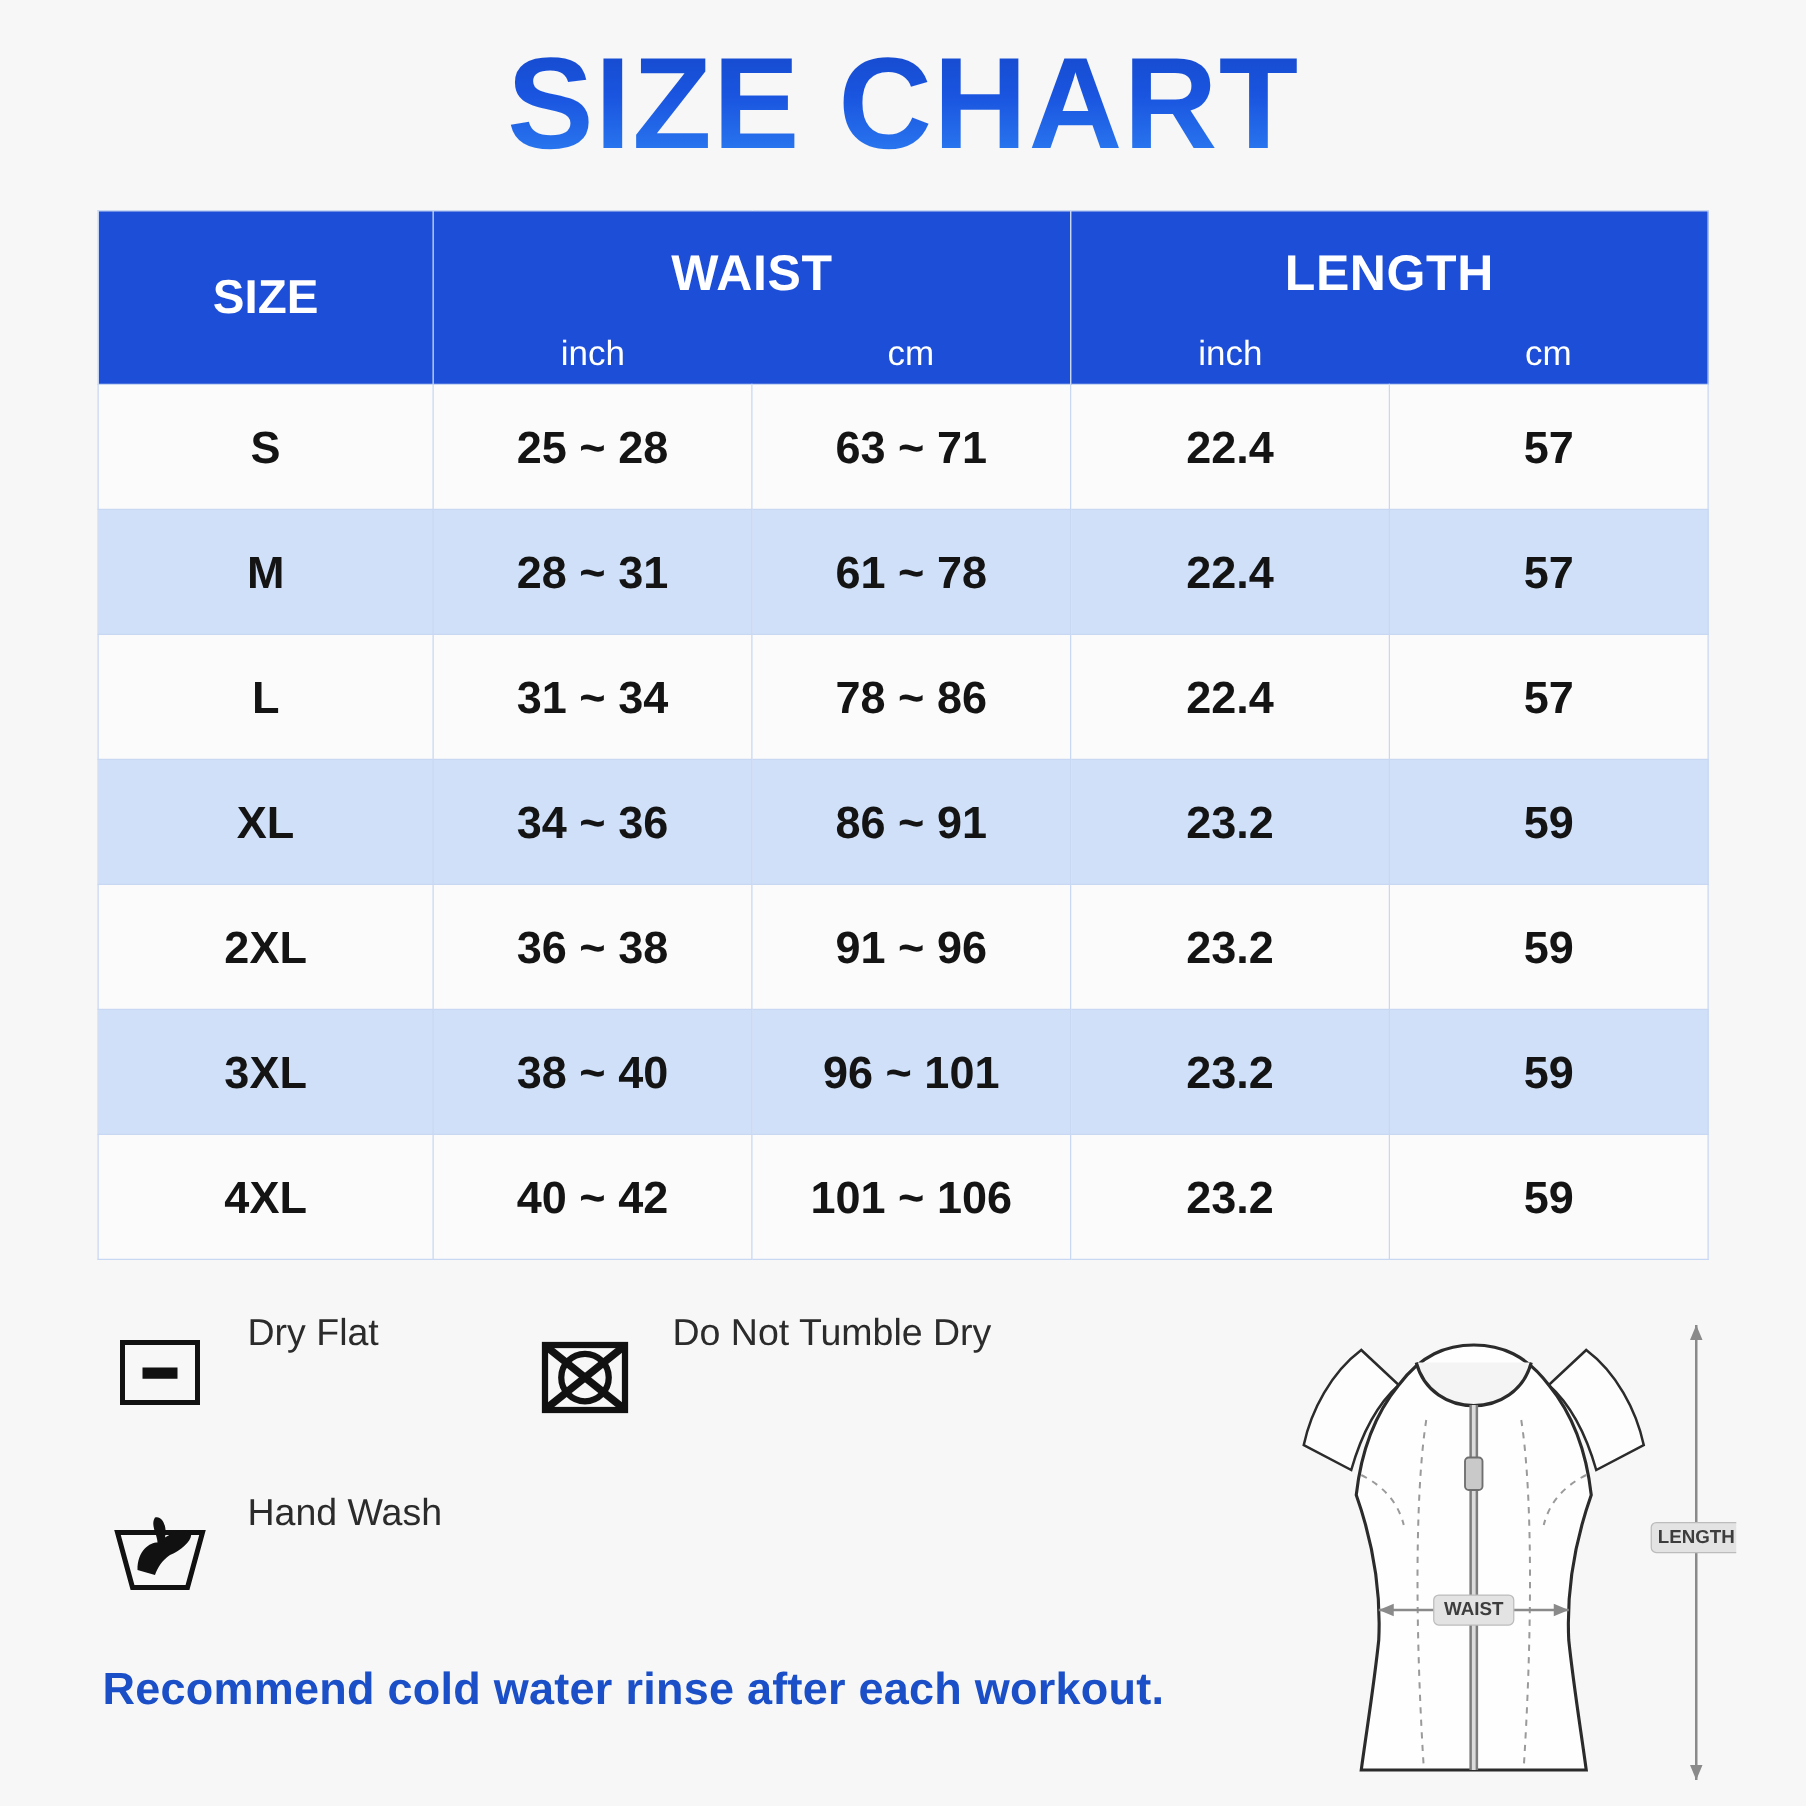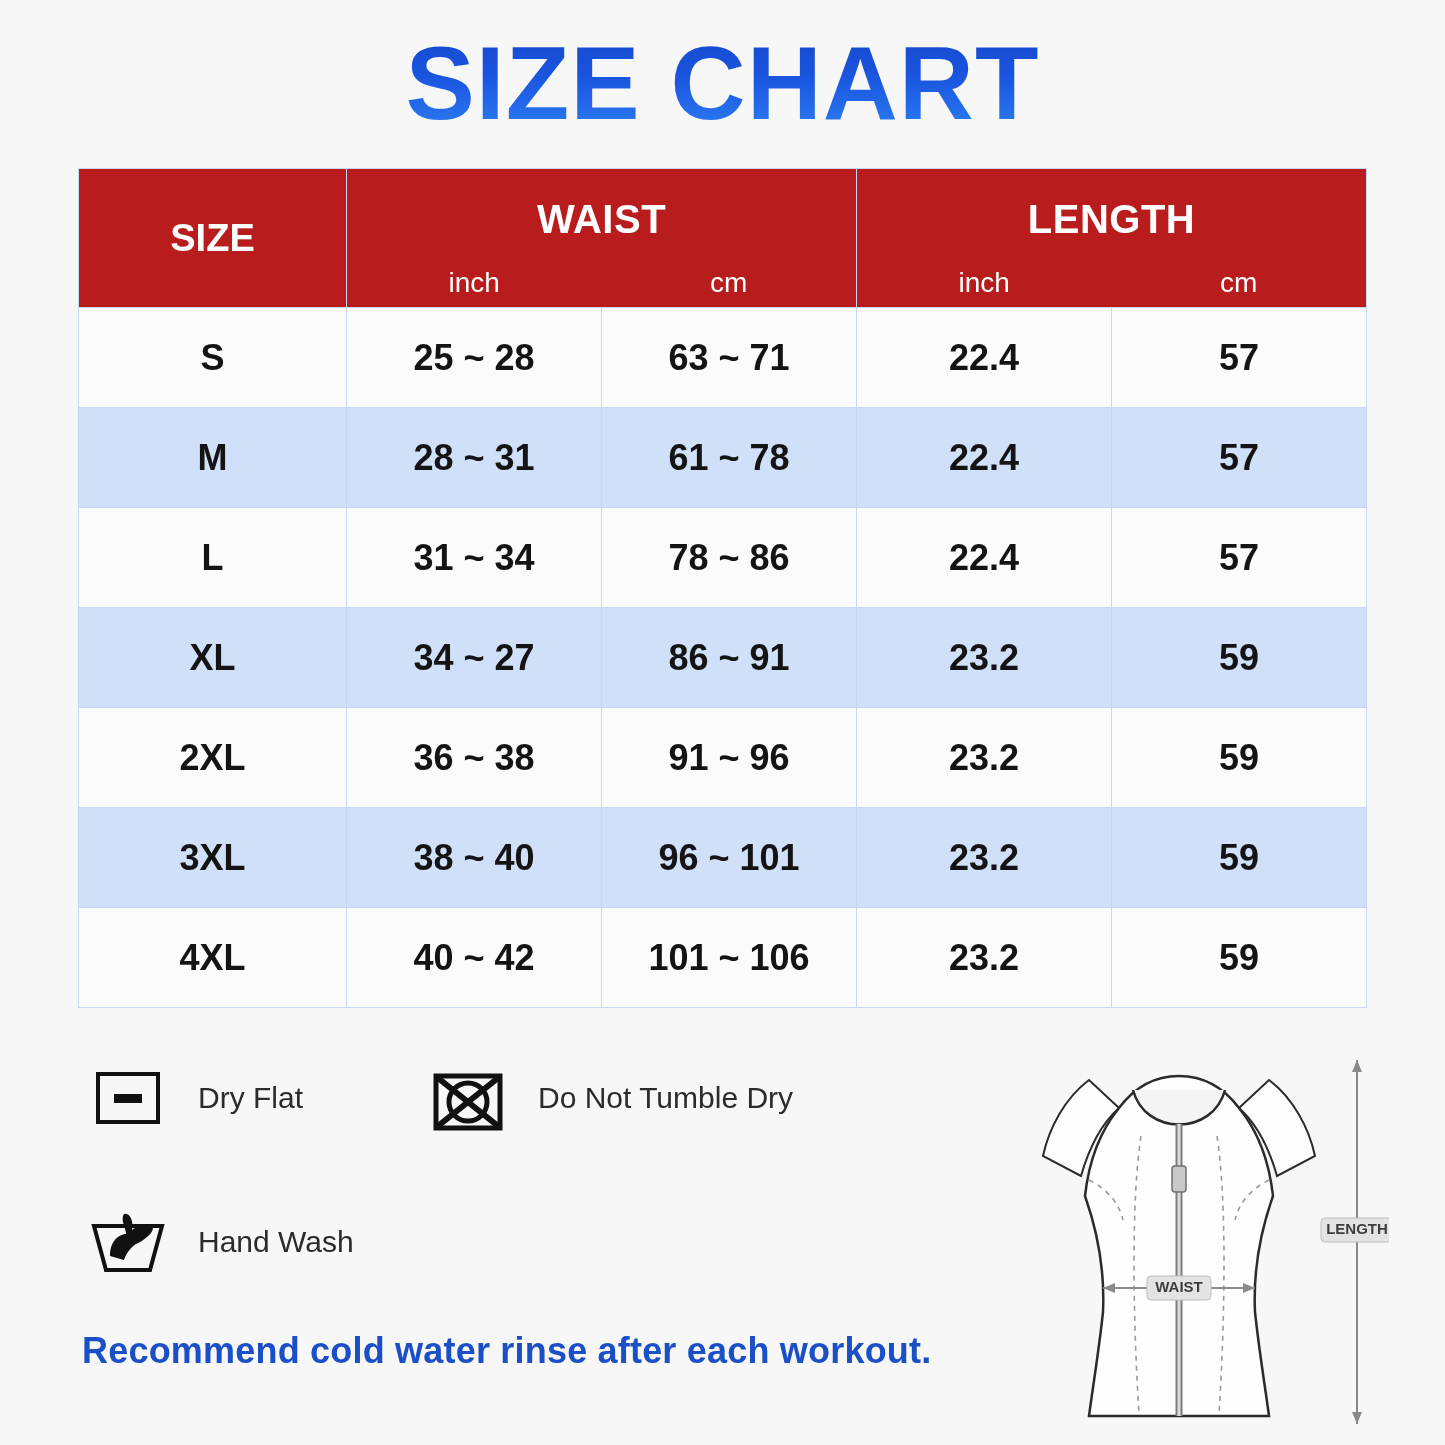--- a/index.html
+++ b/index.html
@@ -41,21 +41,21 @@
     width: 1289px;
     border-collapse: collapse;
     table-layout: fixed;
   }
   table.size-table th,
   table.size-table td {
     border: 1px solid #c9d8f2;
     text-align: center;
   }
   thead th {
-    background: #b91c1c;
+    background: #1d4ed8;
     color: #ffffff;
     border-color: #1344b5;
   }
   .th-size {
     font-size: 38px;
     font-weight: bold;
     height: 136px;
     width: 265px;
   }
   .th-group {
@@ -94,21 +94,21 @@
     top: 1050px;
     width: 860px;
   }
   .care-grid {
     display: grid;
     grid-template-columns: 340px 1fr;
     grid-row-gap: 48px;
   }
   .care-item {
     display: flex;
-    align-items: center;
+    align-items: flex-start;
   }
   .care-ico {
     width: 96px;
     height: 96px;
     flex: none;
     display: flex;
     align-items: center;
     justify-content: center;
   }
   .care-label {
@@ -188,21 +188,21 @@
       </tr>
       <tr class="odd">
         <td class="size-cell">L</td>
         <td>31 ~ 34</td>
         <td>78 ~ 86</td>
         <td>22.4</td>
         <td>57</td>
       </tr>
       <tr class="even">
         <td class="size-cell">XL</td>
-        <td>34 ~ 27</td>
+        <td>34 ~ 36</td>
         <td>86 ~ 91</td>
         <td>23.2</td>
         <td>59</td>
       </tr>
       <tr class="odd">
         <td class="size-cell">2XL</td>
         <td>36 ~ 38</td>
         <td>91 ~ 96</td>
         <td>23.2</td>
         <td>59</td>

